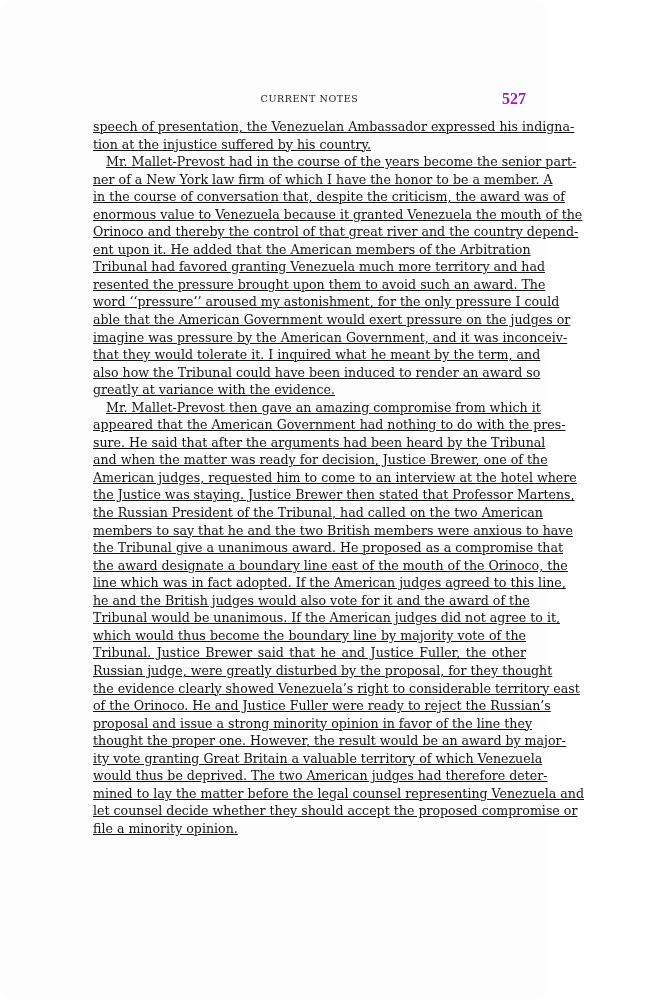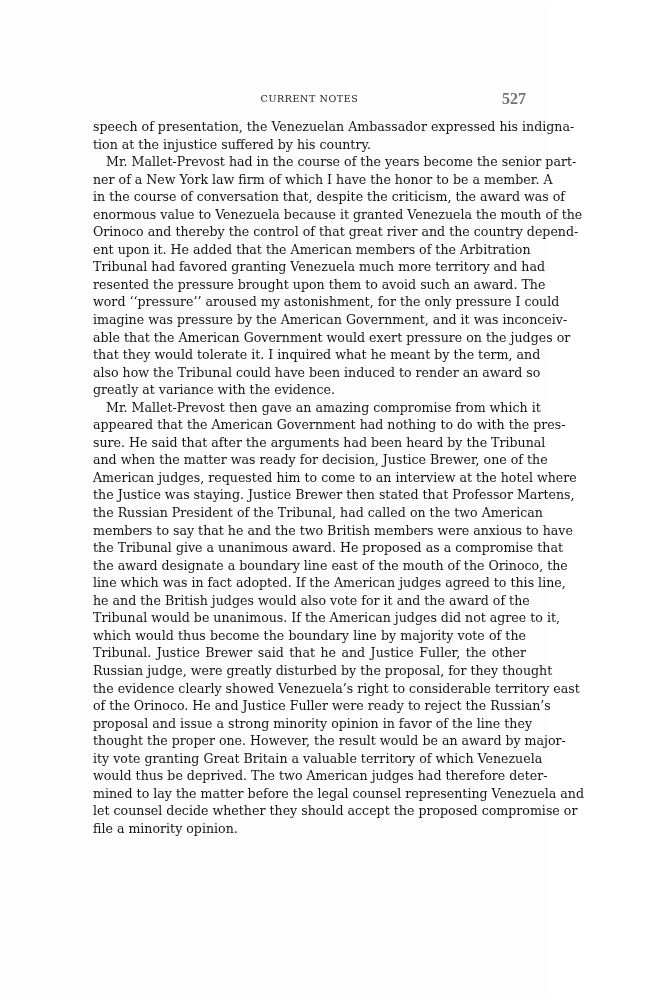--- a/index.html
+++ b/index.html
@@ -1,22 +1,22 @@
 <!DOCTYPE html>
 <html><head>
 <meta charset="utf-8">
 <style>
   html, body { margin: 0; padding: 0; background: #ffffff; }
   body { width: 650px; height: 1000px; position: relative; overflow: hidden; }
   .page { position: absolute; left: 0; top: 0; width: 548px; height: 1000px; background: #fdfdfd; border-radius: 13px; }
   .running-head { position: absolute; top: 91px; left: 93px; width: 433px; height: 18px; }
   .running-title { position: absolute; left: 0; width: 100%; text-align: center; font-family: "DejaVu Serif", serif; font-size: 9.5px; letter-spacing: 0.6px; color: #1a1a1a; top: 2px; }
-  .page-number { position: absolute; right: 0; top: -1px; font-family: "Liberation Serif", serif; font-size: 16px; font-weight: bold; color: #737373; text-align: right; }
+  .page-number { position: absolute; right: 0; top: -1px; font-family: "Liberation Serif", serif; font-size: 16px; font-weight: bold; color: #a21caf; text-align: right; }
   .body-text { position: absolute; top: 118px; left: 93px; width: 433px; font-family: "DejaVu Serif", serif; font-size: 12.6px; color: #141414; }
-  .line { height: 17.55px; line-height: 17.55px; white-space: nowrap; text-align: justify; text-align-last: justify; overflow: visible; }
+  .line { height: 17.55px; line-height: 17.55px; white-space: nowrap; text-align: justify; text-align-last: justify; overflow: visible; text-decoration: underline; }
   .line.last { text-align-last: left; }
   .line.indent { padding-left: 13px; }
 </style>
 </head>
 <body>
 
 <div class="page">
   <div class="running-head">
     <span class="running-title">CURRENT NOTES</span>
     <span class="page-number">527</span>
@@ -29,22 +29,22 @@
       <div>
         <div class="line indent">Mr. Mallet-Prevost had in the course of the years become the senior part-</div>
         <div class="line">ner of a New York law firm of which I have the honor to be a member.  A</div>
         <div class="line">in the course of conversation that, despite the criticism, the award was of</div>
         <div class="line">enormous value to Venezuela because it granted Venezuela the mouth of the</div>
         <div class="line">Orinoco and thereby the control of that great river and the country depend-</div>
         <div class="line">ent upon it.  He added that the American members of the Arbitration</div>
         <div class="line">Tribunal had favored granting Venezuela much more territory and had</div>
         <div class="line">resented the pressure brought upon them to avoid such an award.  The</div>
         <div class="line">word ‘‘pressure’’ aroused my astonishment, for the only pressure I could</div>
+        <div class="line">able that the American Government would exert pressure on the judges or</div>
         <div class="line">imagine was pressure by the American Government, and it was inconceiv-</div>
-        <div class="line">able that the American Government would exert pressure on the judges or</div>
         <div class="line">that they would tolerate it.  I inquired what he meant by the term, and</div>
         <div class="line">also how the Tribunal could have been induced to render an award so</div>
         <div class="line last">greatly at variance with the evidence.</div>
       </div>
       <div>
         <div class="line indent">Mr. Mallet-Prevost then gave an amazing compromise from which it</div>
         <div class="line">appeared that the American Government had nothing to do with the pres-</div>
         <div class="line">sure.  He said that after the arguments had been heard by the Tribunal</div>
         <div class="line">and when the matter was ready for decision, Justice Brewer, one of the</div>
         <div class="line">American judges, requested him to come to an interview at the hotel where</div>

